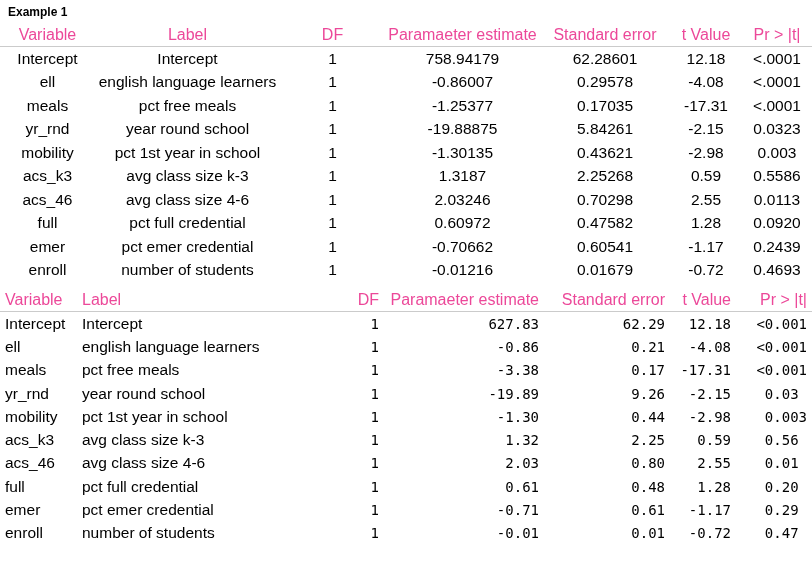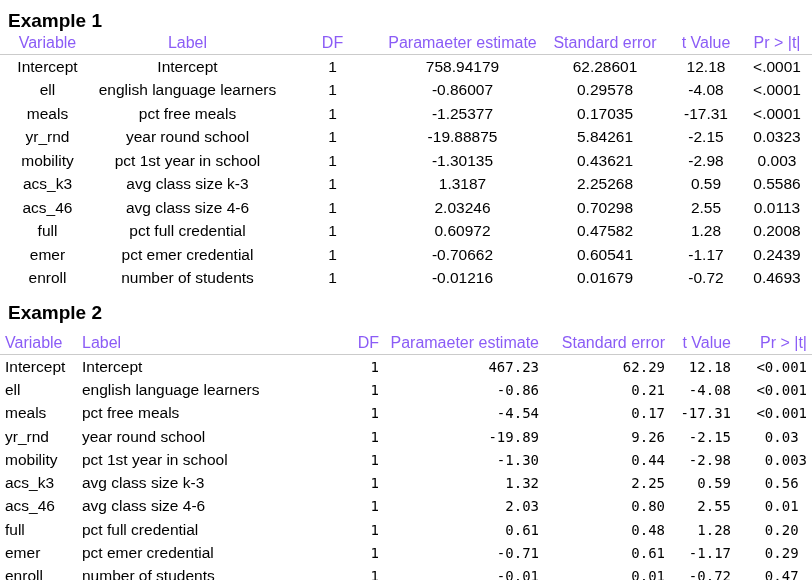--- a/index.html
+++ b/index.html
@@ -9,37 +9,37 @@
   }
   body {
     width: 812px;
     height: 580px;
     overflow: hidden;
     font-family: "Liberation Sans", "DejaVu Sans", sans-serif;
     color: #000000;
   }
   h2.section-title {
     margin: 0;
-    padding: 12px 0 4px 8px;
-    font-size: 19px;
+    padding: 4px 0 4px 8px;
+    font-size: 12px;
     line-height: 17px;
     font-weight: bold;
     color: #000000;
   }
   h2.second {
     padding-top: 14px;
   }
   table {
     border-collapse: collapse;
     table-layout: fixed;
     width: 812px;
   }
   th {
     font-weight: normal;
-    color: #8b5cf6;
+    color: #ec4899;
     font-size: 16px;
     vertical-align: bottom;
     padding: 0 0 2px 0;
     border-bottom: 1px solid #cbcbcb;
     white-space: nowrap;
     overflow: visible;
   }
   td {
     padding: 0;
     font-size: 15.5px;
@@ -155,21 +155,21 @@
           <td>2.55</td>
           <td>0.0113</td>
         </tr>
         <tr>
           <td>full</td>
           <td>pct full credential</td>
           <td>1</td>
           <td>0.60972</td>
           <td>0.47582</td>
           <td>1.28</td>
-          <td>0.2008</td>
+          <td>0.0920</td>
         </tr>
         <tr>
           <td>emer</td>
           <td>pct emer credential</td>
           <td>1</td>
           <td>-0.70662</td>
           <td>0.60541</td>
           <td>-1.17</td>
           <td>0.2439</td>
         </tr>
@@ -180,21 +180,20 @@
           <td>-0.01216</td>
           <td>0.01679</td>
           <td>-0.72</td>
           <td>0.4693</td>
         </tr>
       </tbody>
   </table>
 </section>
 
 <section>
-  <h2 class="section-title second">Example 2</h2>
   <table class="t2">
     <colgroup>
       <col style="width:77px">
         <col style="width:273px">
         <col style="width:29px">
       <col style="width:160px">
         <col style="width:126px">
         <col style="width:66px">
       <col style="width:81px">
     </colgroup>
@@ -207,39 +206,39 @@
         <th>Standard error</th>
         <th>t Value</th>
         <th>Pr &gt; |t|</th>
       </tr>
     </thead>
     <tbody>
         <tr>
           <td>Intercept</td>
           <td>Intercept</td>
           <td>1</td>
-          <td>467.23</td>
+          <td>627.83</td>
           <td>62.29</td>
           <td>12.18</td>
           <td>&lt;0.001</td>
         </tr>
         <tr>
           <td>ell</td>
           <td>english language learners</td>
           <td>1</td>
           <td>-0.86</td>
           <td>0.21</td>
           <td>-4.08</td>
           <td>&lt;0.001</td>
         </tr>
         <tr>
           <td>meals</td>
           <td>pct free meals</td>
           <td>1</td>
-          <td>-4.54</td>
+          <td>-3.38</td>
           <td>0.17</td>
           <td>-17.31</td>
           <td>&lt;0.001</td>
         </tr>
         <tr>
           <td>yr_rnd</td>
           <td>year round school</td>
           <td>1</td>
           <td>-19.89</td>
           <td>9.26</td>

